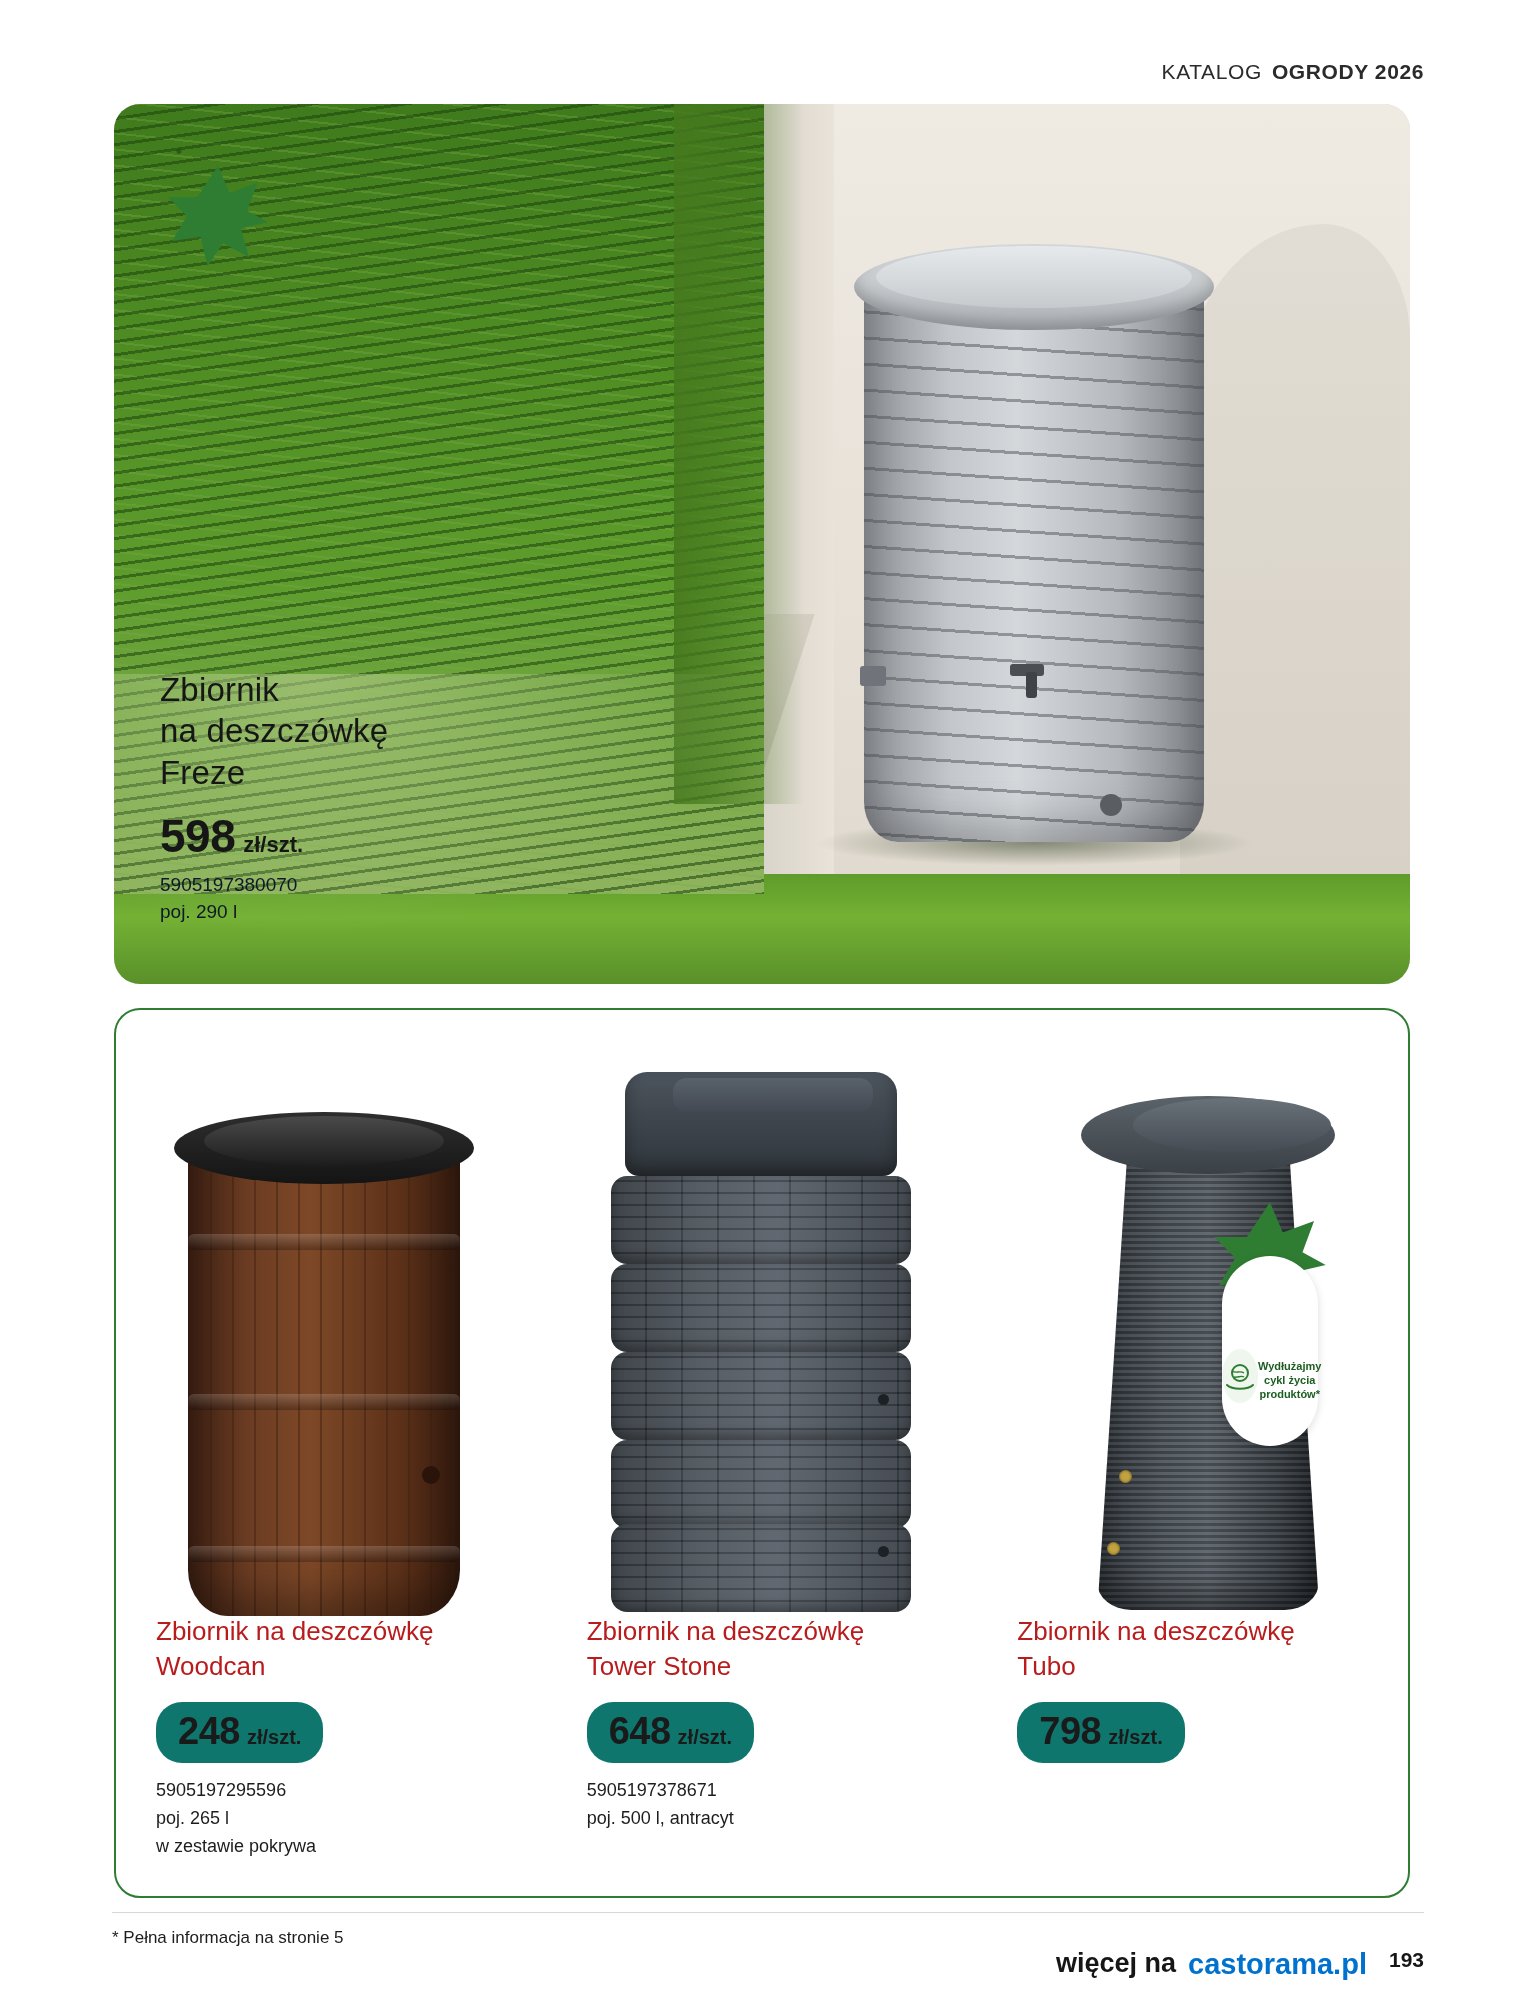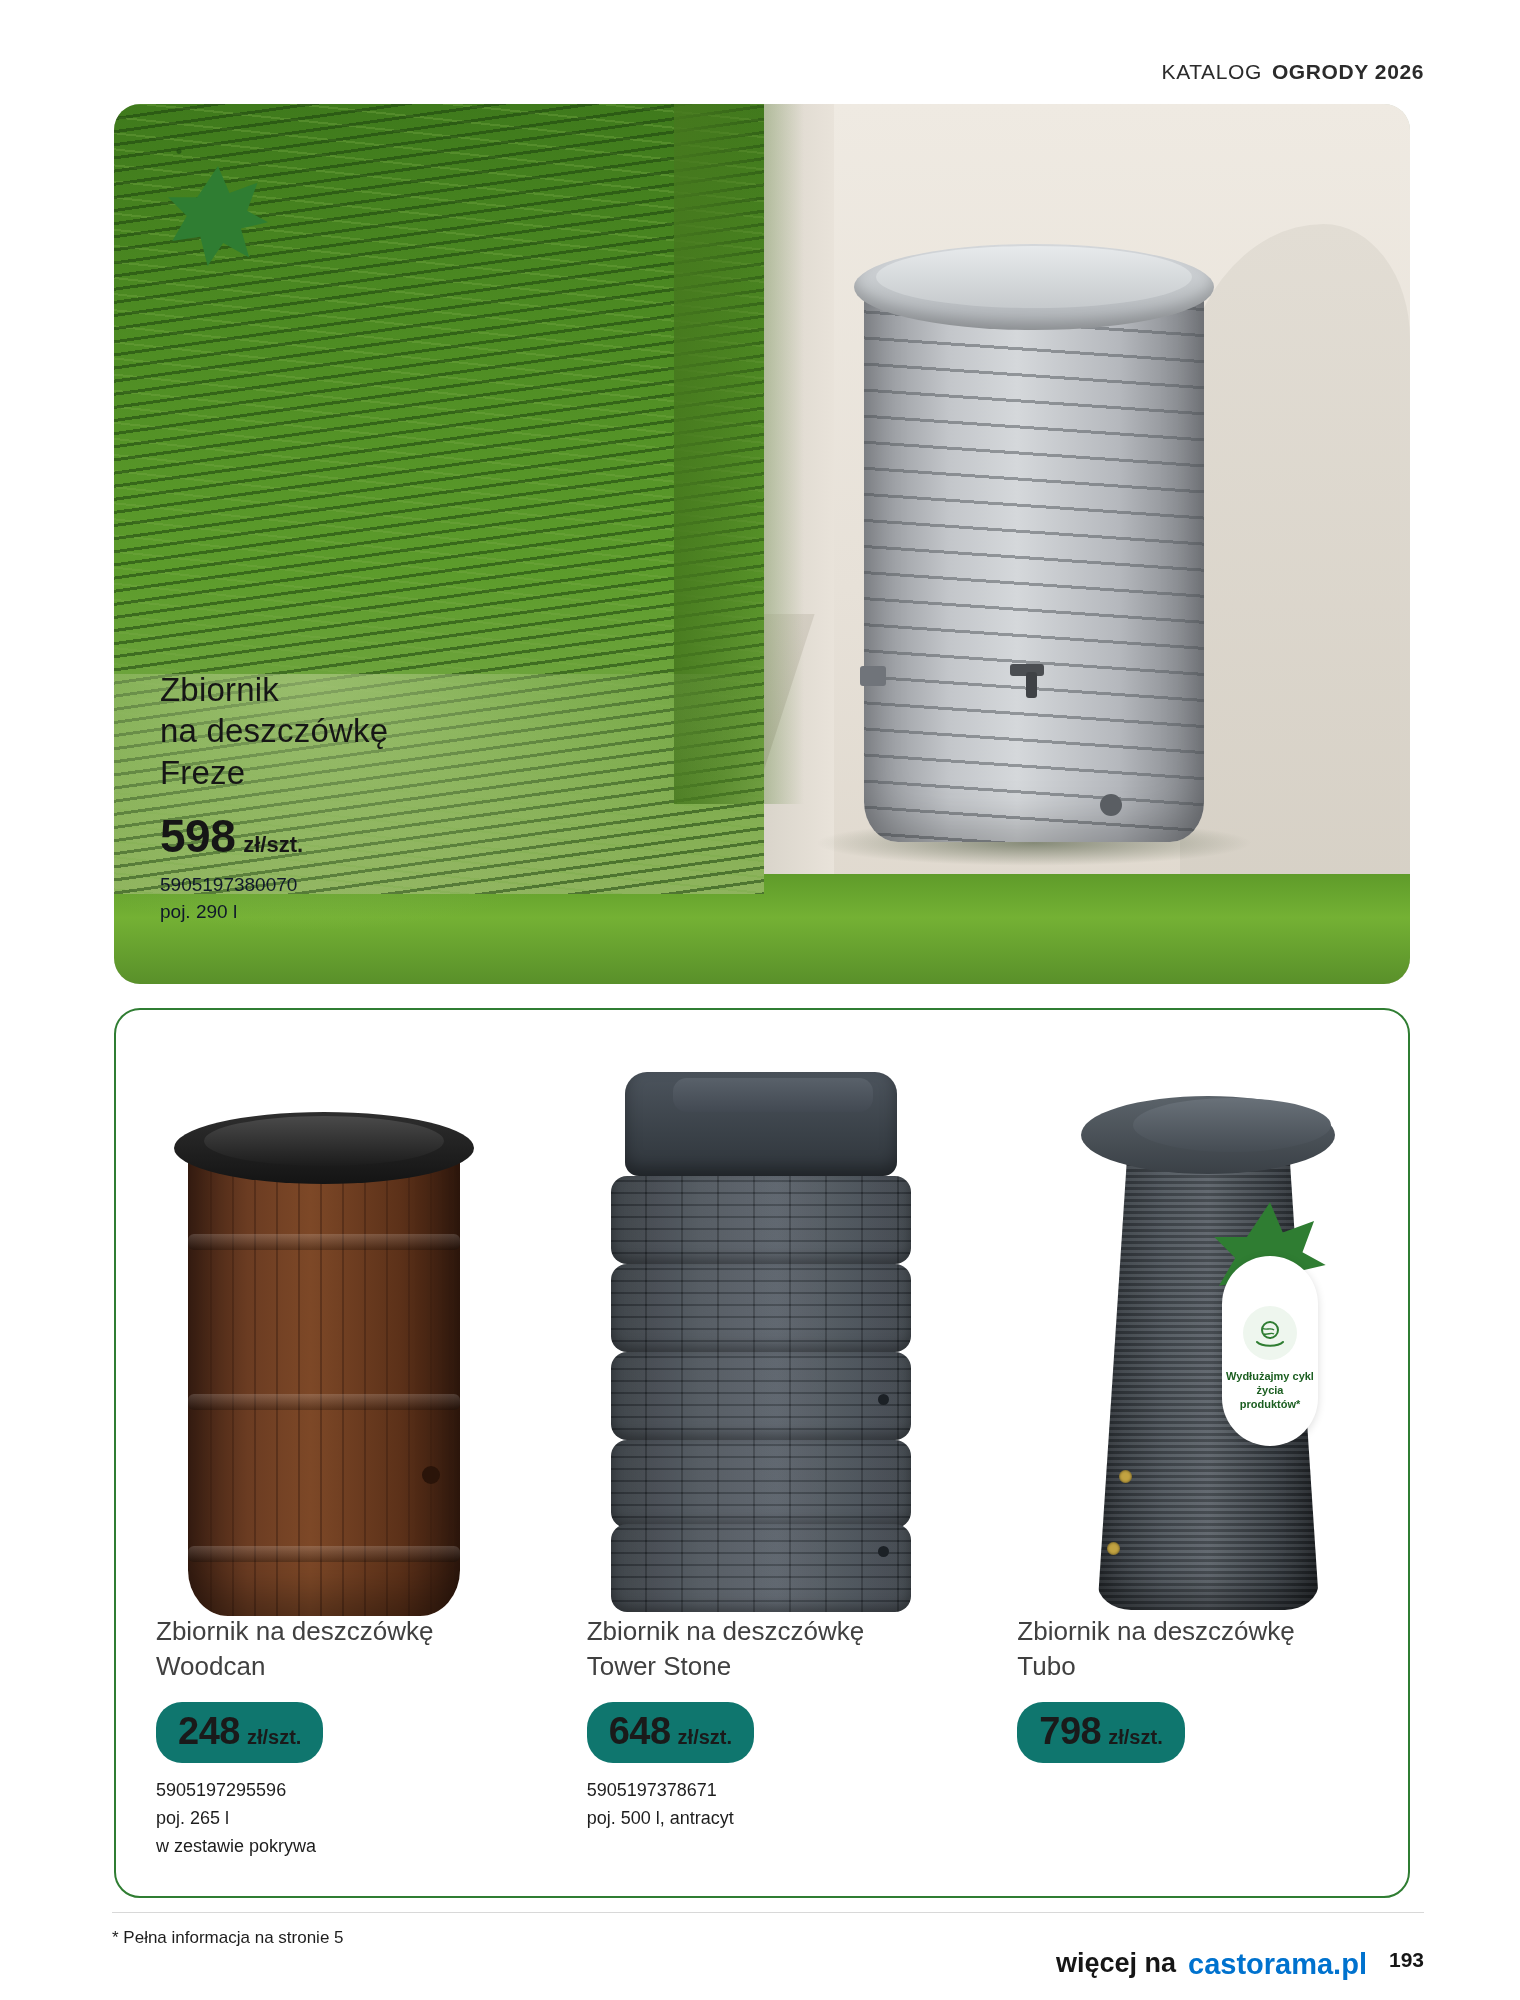--- a/index.html
+++ b/index.html
@@ -253,21 +253,21 @@
     box-sizing: border-box;
   }
   .product-image {
     position: relative;
     height: 570px;
   }
   .product-name {
     font-size: 26px;
     line-height: 1.35;
     font-weight: 400;
-    color: #404040;
+    color: #b91c1c;
   }
   .price-chip {
     display: inline-flex;
     align-items: baseline;
     background: #0f766e;
     border-radius: 26px;
     padding: 8px 22px 10px 22px;
     margin-top: 18px;
   }
   .price-chip .amount {
@@ -389,21 +389,21 @@
     right: 42px; top: 146px;
     width: 120px; height: 270px;
   }
   .eco-pill2 {
     position: absolute;
     left: 16px; top: 66px;
     width: 96px; height: 190px;
     background: #ffffff;
     border-radius: 48px;
     box-shadow: 0 2px 8px rgba(0,0,0,.14);
-    display: flex; flex-direction: column; align-items: center;
+    display: flex; align-items: center;
     padding-top: 50px; box-sizing: border-box;
   }
   .eco-star2 { position: absolute; left: 6px; top: 10px; width: 116px; height: 116px; }
   .eco-icon-circle2 {
     width: 54px; height: 54px; border-radius: 50%;
     background: #eef6ee;
     display: flex; align-items: center; justify-content: center;
   }
   .eco-caption2 {
     margin-top: 10px;

